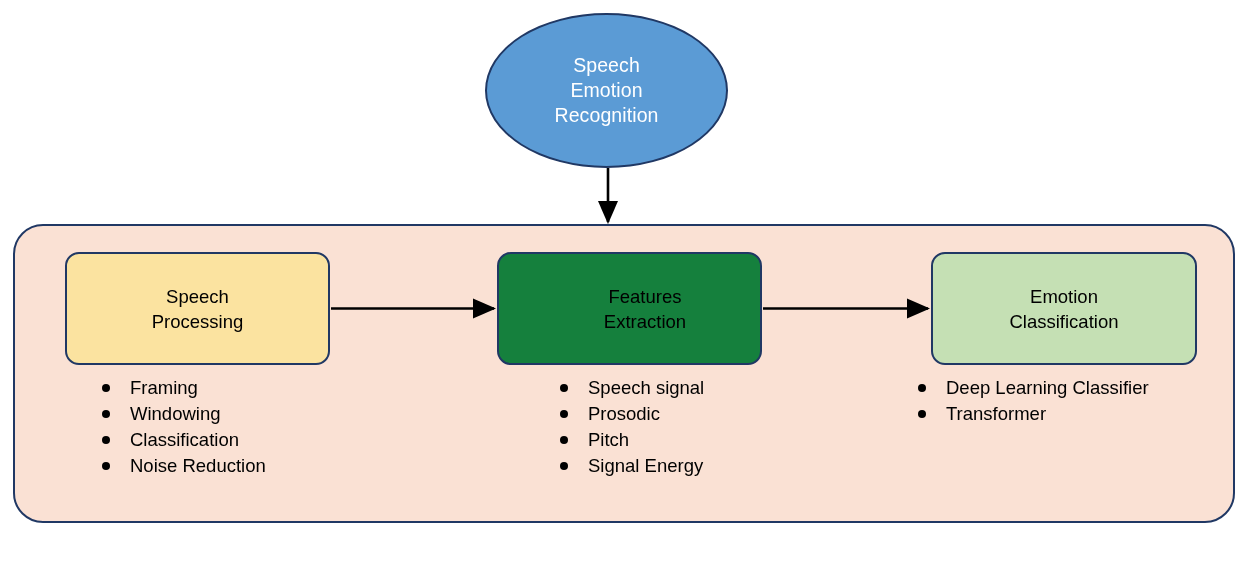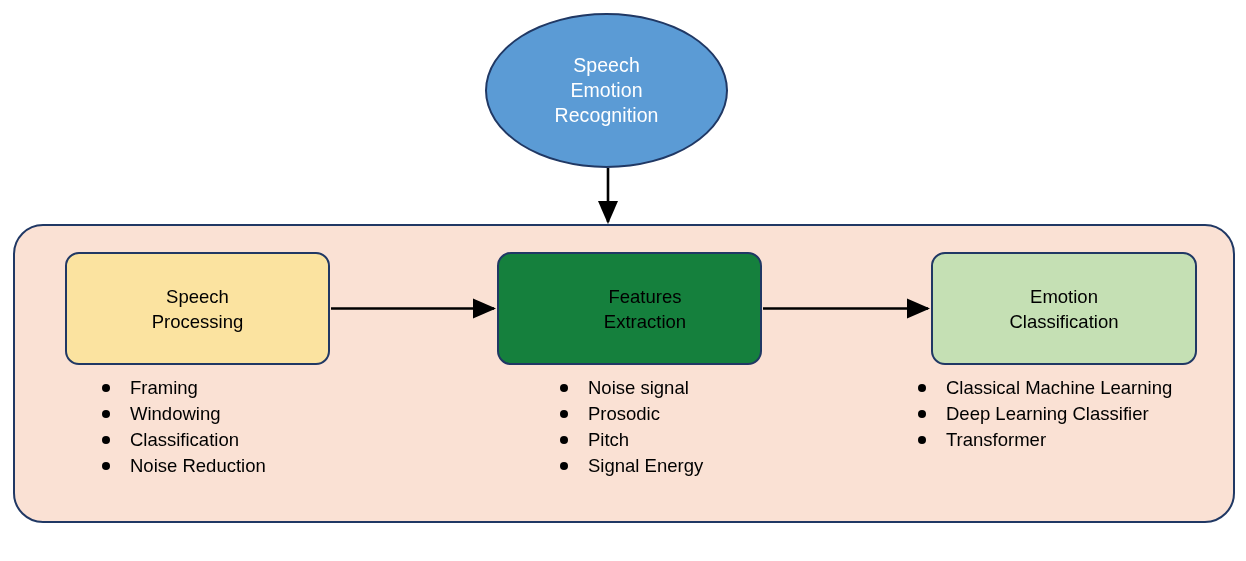--- a/index.html
+++ b/index.html
@@ -167,28 +167,27 @@
   </div>
 
   <ul class="bullet-list" id="bullets-speech-processing">
     <li class="bullet-item">Framing</li>
     <li class="bullet-item">Windowing</li>
     <li class="bullet-item">Classification</li>
     <li class="bullet-item">Noise Reduction</li>
   </ul>
 
   <ul class="bullet-list" id="bullets-features-extraction">
-    <li class="bullet-item">Noise signal</li>
+    <li class="bullet-item">Speech signal</li>
     <li class="bullet-item">Prosodic</li>
     <li class="bullet-item">Pitch</li>
     <li class="bullet-item">Signal Energy</li>
   </ul>
 
   <ul class="bullet-list" id="bullets-emotion-classification">
-    <li class="bullet-item">Classical Machine Learning</li>
     <li class="bullet-item">Deep Learning Classifier</li>
     <li class="bullet-item">Transformer</li>
   </ul>
 
   <svg id="arrow-layer" viewBox="0 0 1246 561">
     <defs>
       <marker id="arrowhead" markerWidth="9" markerHeight="9" refX="8.2" refY="4.5" orient="auto" markerUnits="strokeWidth">
         <path d="M0,0.6 L9,4.5 L0,8.4 z" fill="#000000"></path>
       </marker>
     </defs>

